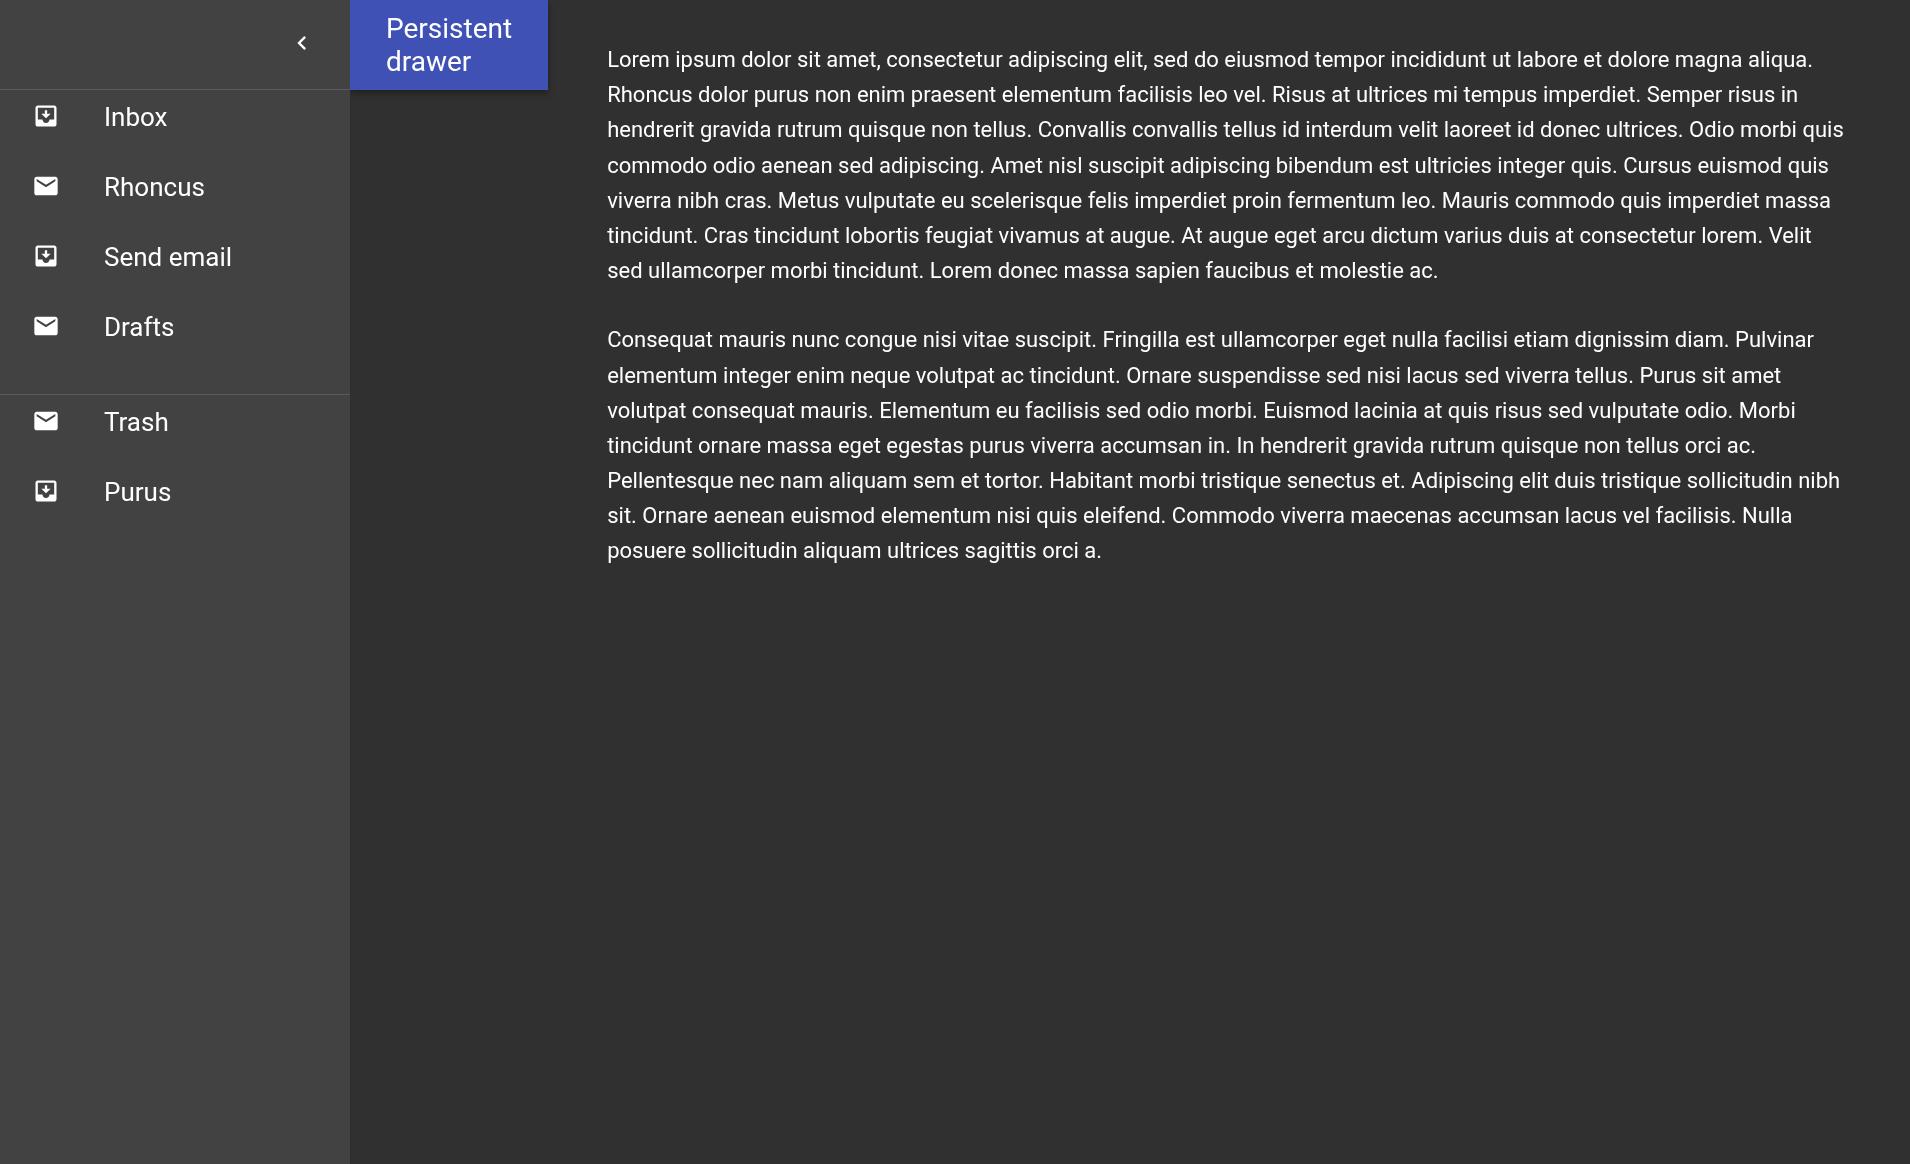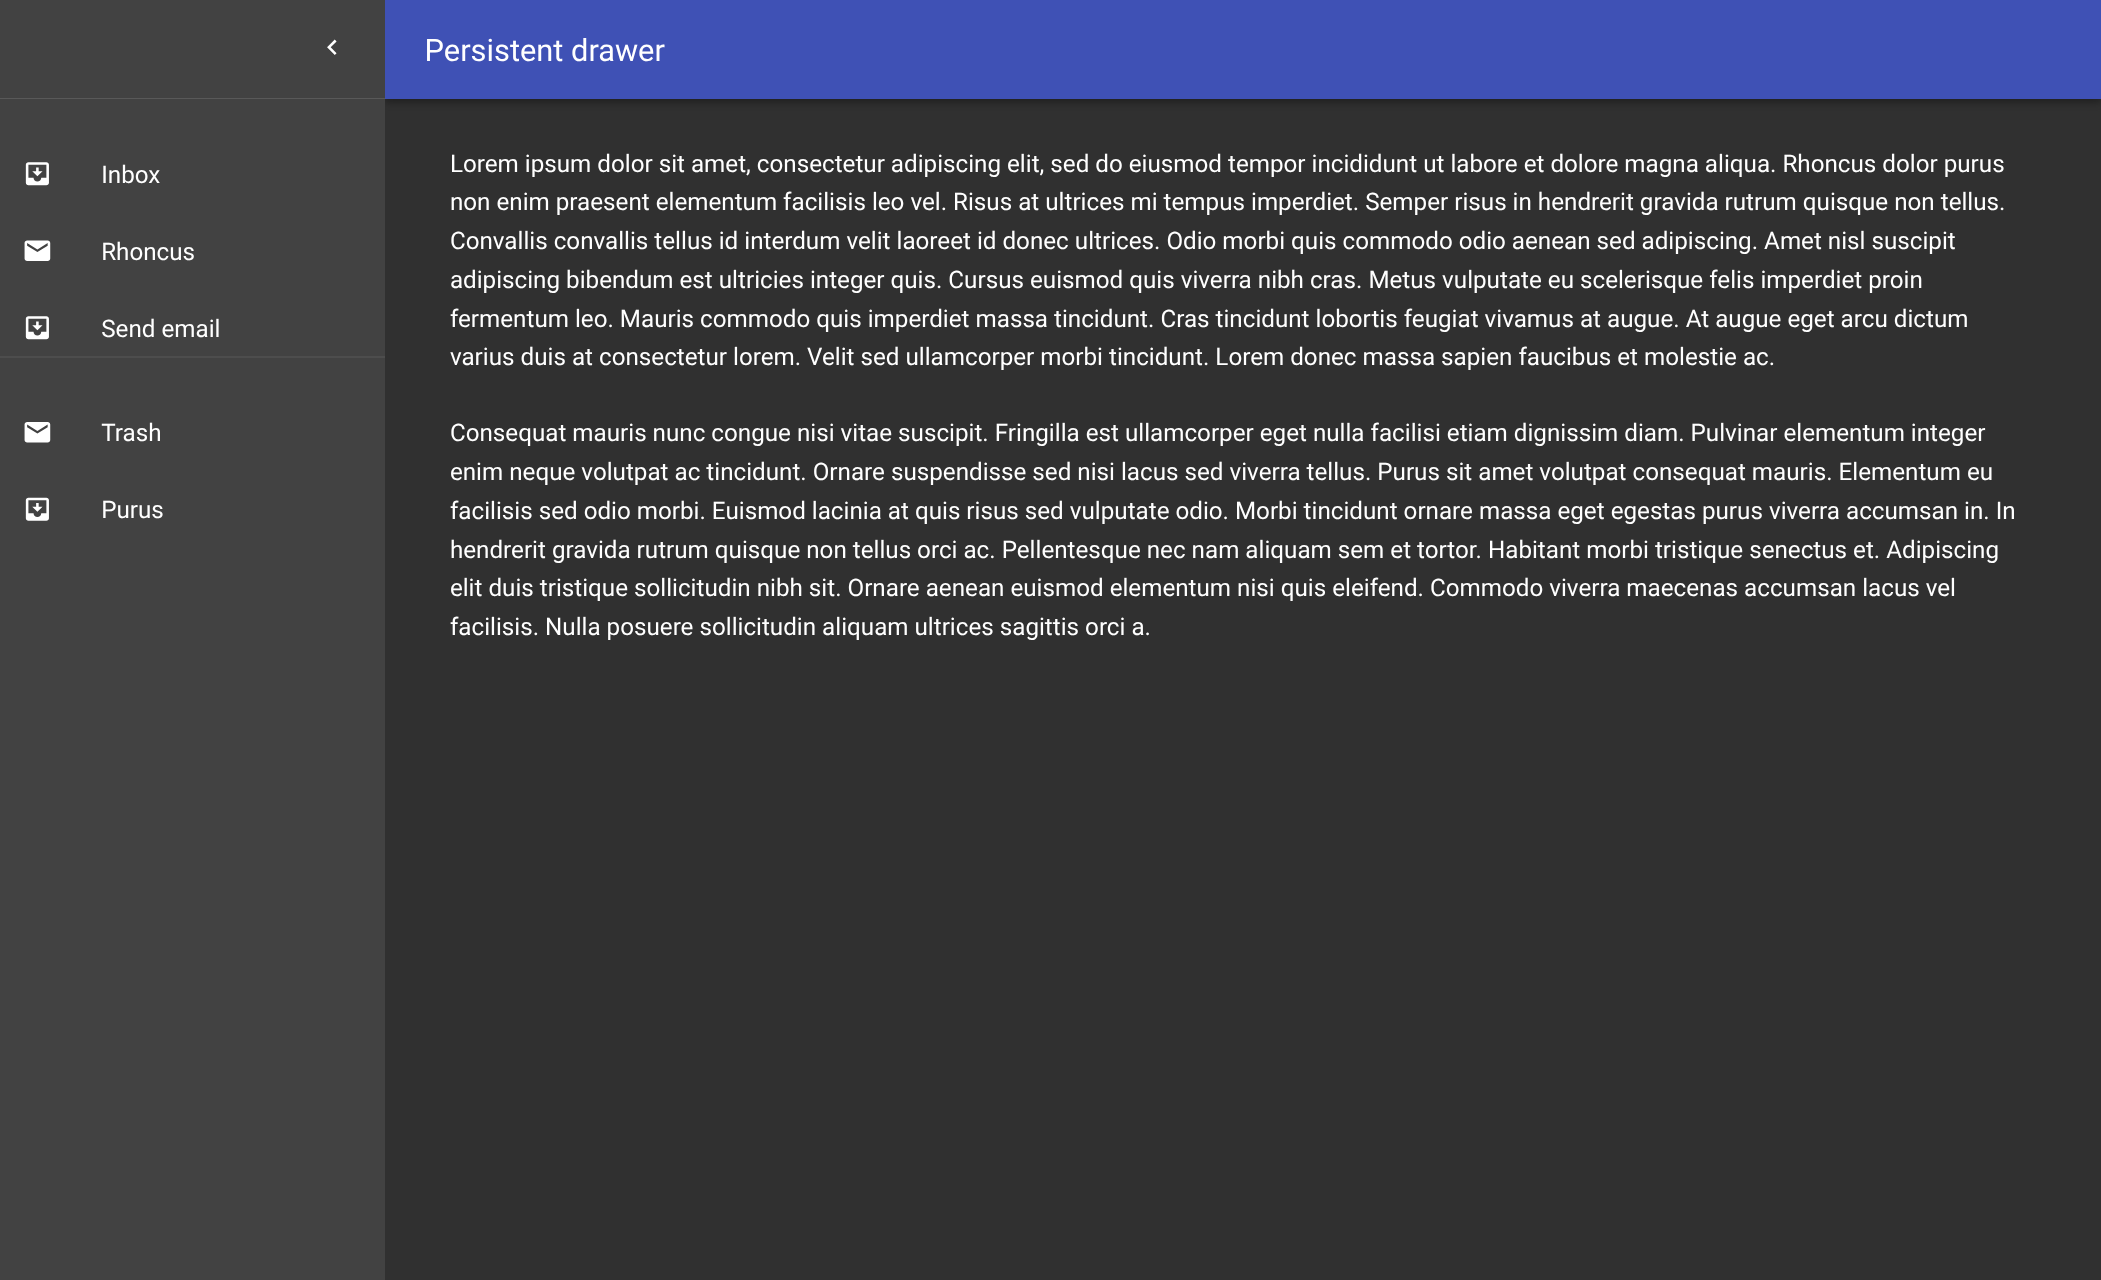--- a/index.html
+++ b/index.html
@@ -33,38 +33,38 @@
     width: 48px; height: 48px;
     display: inline-flex; align-items: center; justify-content: center;
     border: none; background: transparent; color: #fff; cursor: pointer;
     border-radius: 50%;
   }
   .icon-btn svg { width: 28px; height: 28px; fill: #fff; }
 
   .drawer-list { list-style: none; padding: 12px 0; }
   .drawer-list + .drawer-list { border-top: 1px solid rgba(255,255,255,0.12); }
   .drawer-item {
-    display: flex; align-items: flex-end;
+    display: flex; align-items: flex-start;
     height: 70px;
-    padding: 0 20px;
+    padding: 0 32px;
     cursor: pointer;
     color: #fff;
-    font-size: 22px;
+    font-size: 26px;
   }
   .drawer-item .item-icon {
     width: 28px; height: 28px;
     margin-right: 44px;
     display: inline-flex; align-items: center; justify-content: center;
   }
   .drawer-item .item-icon svg { width: 28px; height: 28px; fill: #fff; }
 
   
   .main {
     flex: 1;
-    display: flex; flex-direction: column;
+    display: flex; flex-direction: row;
     background: #303030;
     height: 100vh;
     overflow: hidden;
   }
   .appbar {
     height: 90px;
     background: #3f51b5;
     display: flex; align-items: center;
     padding: 0 36px;
     box-shadow: 0 4px 6px rgba(0,0,0,0.3);
@@ -116,20 +116,28 @@
       <span>Rhoncus</span>
     </li>
     <li class="drawer-item">
       <span class="item-icon">
         <svg viewBox="0 0 24 24">
             <path d="M19 3H5c-1.1 0-2 .9-2 2v14c0 1.1.9 2 2 2h14c1.1 0 2-.9 2-2V5c0-1.1-.9-2-2-2zm0 12h-4c0 1.66-1.34 3-3 3s-3-1.34-3-3H5V5h14v10zm-7-1 4-4h-3V7h-2v3H8l4 4z"></path>
           </svg>
       </span>
       <span>Send email</span>
     </li>
+    <li class="drawer-item">
+      <span class="item-icon">
+        <svg viewBox="0 0 24 24">
+            <path d="M20 4H4c-1.1 0-2 .9-2 2v12c0 1.1.9 2 2 2h16c1.1 0 2-.9 2-2V6c0-1.1-.9-2-2-2zm0 4-8 5-8-5V6l8 5 8-5v2z"></path>
+          </svg>
+      </span>
+      <span>Drafts</span>
+    </li>
   </ul>
 
   <ul class="drawer-list">
     <li class="drawer-item">
       <span class="item-icon">
         <svg viewBox="0 0 24 24">
             <path d="M20 4H4c-1.1 0-2 .9-2 2v12c0 1.1.9 2 2 2h16c1.1 0 2-.9 2-2V6c0-1.1-.9-2-2-2zm0 4-8 5-8-5V6l8 5 8-5v2z"></path>
           </svg>
       </span>
       <span>Trash</span>

